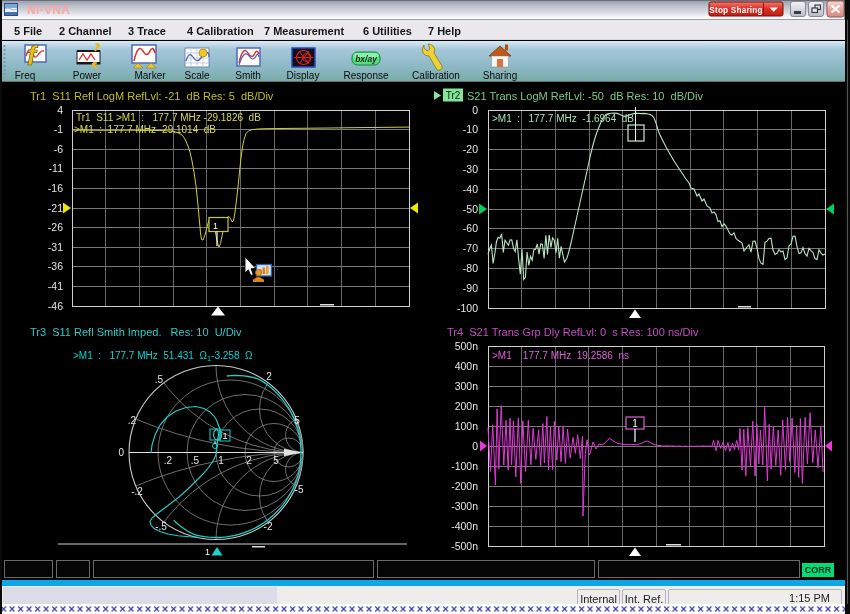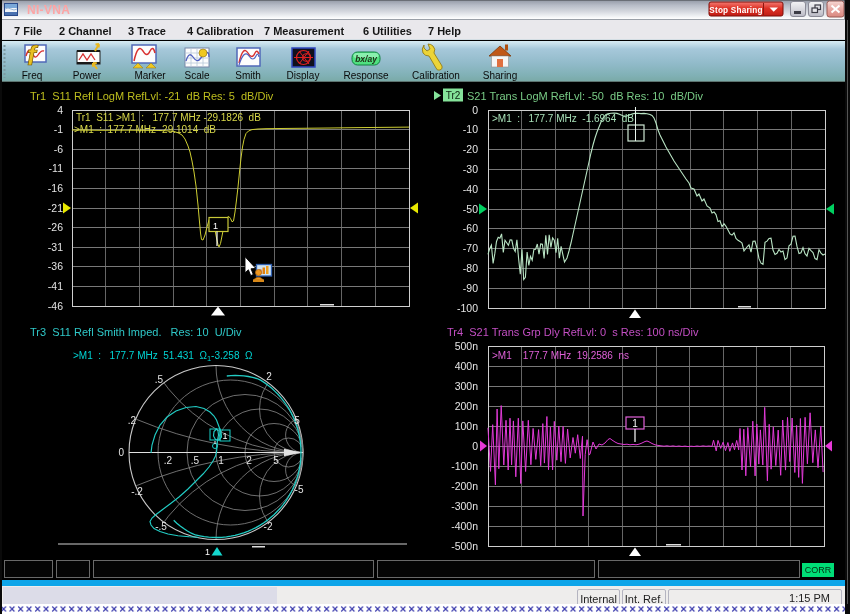--- a/index.html
+++ b/index.html
@@ -6,21 +6,21 @@
 .abs{position:absolute}
 #titlebar{left:0;top:0;width:850px;height:19px;background:linear-gradient(180deg,#9aa0ac 0%,#b8bdc8 25%,#d2d5dc 55%,#f0f2f5 85%,#fff 100%);border-top:1px solid #6a6e76}
 #title-text{left:27px;top:3px;font-size:12px;font-weight:bold;color:#fca5a5;letter-spacing:0.3px}
 #menubar{left:1px;top:19px;width:848px;height:21px;background:#e9e8ec;border-top:1px solid #9aa0a8;border-bottom:1px solid #d4dee4}
 .menu{position:absolute;top:25px;font-size:11px;font-weight:bold;color:#161616}
 #toolbar{left:1px;top:41px;width:848px;height:41px;background:linear-gradient(180deg,#d8ecf4 0%,#a6c8da 20%,#92bbca 55%,#81b1b6 85%,#7aaaa8 100%);border-bottom:1px solid #5d7470}
 .tlab{position:absolute;top:70px;font-size:10px;color:#0a0a0a;text-align:center;transform:translateX(-50%)}
 #main{left:0;top:83px;width:850px;height:475px;background:#000}
 #strip{left:0;top:558px;width:850px;height:22px;background:#000}
 .cell{position:absolute;top:2px;height:18px;background:#050505;border:1px solid #6a6a6a}
-#corr{left:802px;top:5px;width:32px;height:14px;background:#00dd77;color:#062c12;font-size:9px;font-weight:normal;text-align:center;line-height:14px}
+#corr{left:802px;top:5px;width:32px;height:14px;background:#00dd77;color:#062c12;font-size:9px;font-weight:bold;text-align:center;line-height:14px}
 #statusbar{left:0;top:580px;width:850px;height:24px;background:#eeedec;border-top:6px solid #0ea5e9}
 #statusbar .lav{left:3px;top:1px;width:274px;height:23px;background:#dcdce8}
 .scell{position:absolute;top:3px;height:20px;border:1px solid #b4b4c0;border-radius:2px 2px 0 0;font-size:11px;color:#1c1c1c;text-align:center;line-height:19px;background:#eeedec}
 #clock{right:20px;top:6px;font-size:11px;color:#1c1c1c}
 #ants{left:0;top:604px;width:850px;height:10px;background:#fff}
 svg text{font-family:"Liberation Sans",sans-serif}
 </style></head><body>
 <div class="abs" id="titlebar"></div>
 <svg class="abs" style="left:4px;top:3px" width="15" height="14" viewBox="0 0 15 14">
 <rect x="0" y="0" width="14" height="13" fill="#2a4a8a"></rect>
@@ -55,32 +55,32 @@
 <rect x="85.5" y="1.5" width="15" height="15" rx="2.5" fill="url(#sil)" stroke="#8a8a96"></rect>
 <rect x="89" y="11" width="7" height="3" fill="#3c3c46"></rect>
 <rect x="103.5" y="1.5" width="15" height="15" rx="2.5" fill="url(#sil)" stroke="#8a8a96"></rect>
 <rect x="110" y="5" width="5.5" height="4.5" fill="none" stroke="#3c3c46" stroke-width="1.2"></rect>
 <rect x="107" y="8" width="5.5" height="4.5" fill="#e6e6ea" stroke="#3c3c46" stroke-width="1.2"></rect>
 <rect x="122" y="1" width="17" height="16" rx="2.5" fill="url(#pnk)" stroke="#9a5a54"></rect>
 <path d="M126.5 5.5 L134.5 12.5 M134.5 5.5 L126.5 12.5" stroke="#fff" stroke-width="2"></path>
 <rect x="139.5" y="0" width="5.5" height="19" fill="#141414"></rect>
 </svg>
 <div class="abs" id="menubar"></div>
-<div class="menu" style="left:14px">7 File</div>
+<div class="menu" style="left:14px">5 File</div>
 <div class="menu" style="left:59px">2 Channel</div>
 <div class="menu" style="left:128px">3 Trace</div>
 <div class="menu" style="left:187px">4 Calibration</div>
 <div class="menu" style="left:264px">7 Measurement</div>
 <div class="menu" style="left:363px">6 Utilities</div>
 <div class="menu" style="left:428px">7 Help</div>
 <div class="abs" id="toolbar"></div>
 <svg class="abs" style="left:3px;top:44px" width="3" height="34">
     <path d="M1.5 1 V34" stroke="#7d9aa2" stroke-width="2" stroke-dasharray="2,2"></path>
   </svg>
-<div class="tlab" style="left:32px">Freq</div>
+<div class="tlab" style="left:25px">Freq</div>
 <div class="tlab" style="left:87px">Power</div>
 <div class="tlab" style="left:150px">Marker</div>
 <div class="tlab" style="left:197px">Scale</div>
 <div class="tlab" style="left:248px">Smith</div>
 <div class="tlab" style="left:303px">Display</div>
 <div class="tlab" style="left:366px">Response</div>
 <div class="tlab" style="left:436px">Calibration</div>
 <div class="tlab" style="left:500px">Sharing</div>
 <svg class="abs" style="left:0;top:41px" width="850" height="41" viewBox="0 0 850 41">
 

